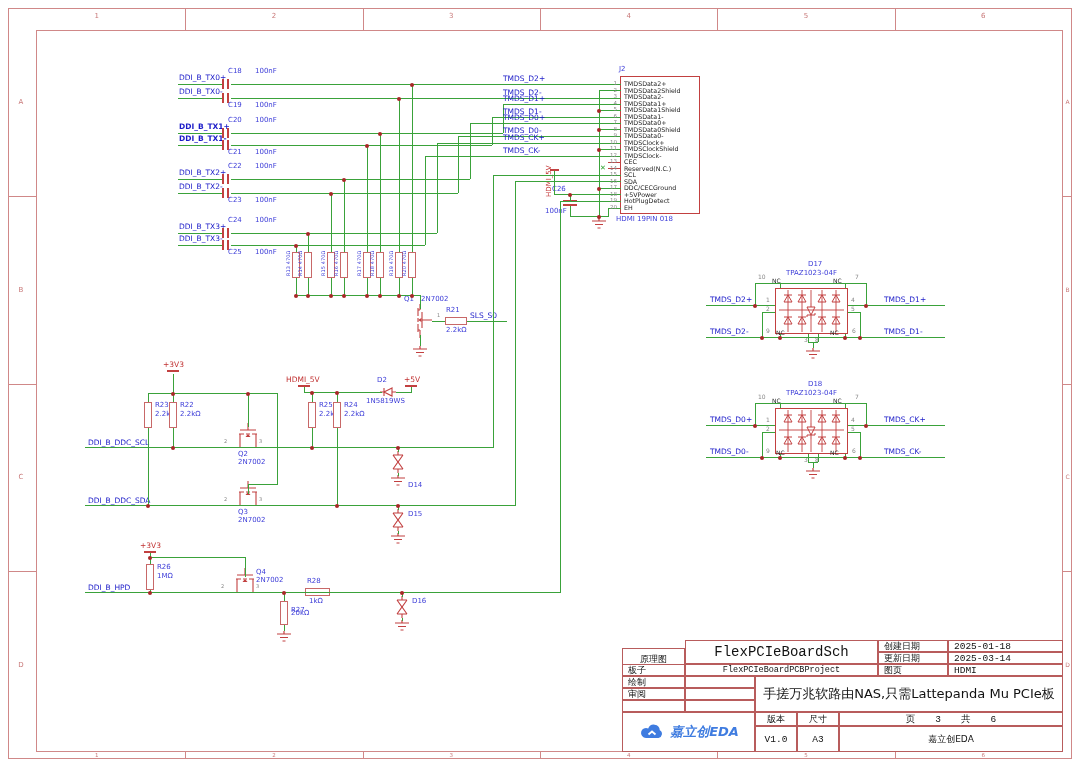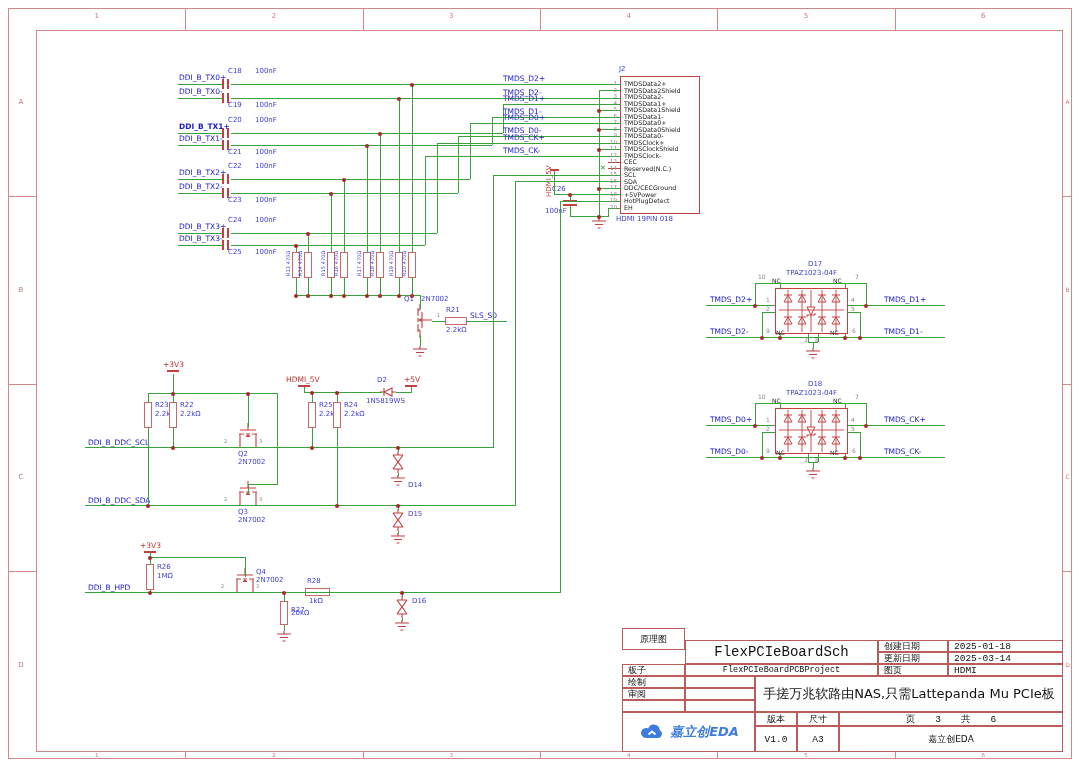--- a/index.html
+++ b/index.html
@@ -257,21 +257,21 @@
   <div class="lbl gray" style="left:815px;top:457px;">8</div>
   <div class="lbl net" style="left:710px;top:416px;">TMDS_D0+</div>
   <div class="lbl net" style="left:710px;top:448px;">TMDS_D0-</div>
   <div class="lbl net" style="left:884px;top:416px;">TMDS_CK+</div>
   <div class="lbl net" style="left:884px;top:448px;">TMDS_CK-</div>
   <svg class="sym" style="left:805px;top:468px;" width="16" height="12">
       <use href="#sym-gnd"></use>
     </svg>
 
   <div>
-    <div class="tb cjk" style="left:622px;top:628px;width:63px;height:22px;">原理图</div>
+    <div class="tb cjk" style="left:622px;top:648px;width:63px;height:22px;">原理图</div>
     <div class="tb big" style="left:685px;top:640px;width:193px;height:24px;">FlexPCIeBoardSch</div>
     <div class="tb cjk left" style="left:878px;top:640px;width:70px;height:12px;">创建日期</div>
     <div class="tb mono left" style="left:948px;top:640px;width:115px;height:12px;">2025-01-18</div>
     <div class="tb cjk left" style="left:878px;top:652px;width:70px;height:12px;">更新日期</div>
     <div class="tb mono left" style="left:948px;top:652px;width:115px;height:12px;">2025-03-14</div>
     <div class="tb cjk left" style="left:622px;top:664px;width:63px;height:12px;">板子</div>
     <div class="tb mono" style="left:685px;top:664px;width:193px;height:12px;font-size:8.5px;">FlexPCIeBoardPCBProject</div>
     <div class="tb cjk left" style="left:878px;top:664px;width:70px;height:12px;">图页</div>
     <div class="tb mono left" style="left:948px;top:664px;width:115px;height:12px;">HDMI</div>
     <div class="tb cjk left" style="left:622px;top:676px;width:63px;height:12px;">绘制</div>
@@ -495,21 +495,21 @@
     <div class="lbl net" style="left: 179px; top: 88px;">DDI_B_TX0-</div>
     <div class="capbar" style="left: 222px; top: 93px; width: 2px; height: 10px;"></div>
     <div class="capbar" style="left: 227px; top: 93px; width: 2px; height: 10px;"></div>
     <div class="lbl ref" style="left: 228px; top: 102px;">C19</div>
     <div class="lbl ref" style="left: 255px; top: 102px;">100nF</div>
     <div class="lbl net" style="left: 179px; top: 123px; font-weight: bold;">DDI_B_TX1+</div>
     <div class="capbar" style="left: 222px; top: 128px; width: 2px; height: 10px;"></div>
     <div class="capbar" style="left: 227px; top: 128px; width: 2px; height: 10px;"></div>
     <div class="lbl ref" style="left: 228px; top: 117px;">C20</div>
     <div class="lbl ref" style="left: 255px; top: 117px;">100nF</div>
-    <div class="lbl net" style="left: 179px; top: 135px;">DDI_B_TX1-</div>
+    <div class="lbl net" style="left: 179px; top: 135px; font-weight: bold;">DDI_B_TX1-</div>
     <div class="capbar" style="left: 222px; top: 140px; width: 2px; height: 10px;"></div>
     <div class="capbar" style="left: 227px; top: 140px; width: 2px; height: 10px;"></div>
     <div class="lbl ref" style="left: 228px; top: 149px;">C21</div>
     <div class="lbl ref" style="left: 255px; top: 149px;">100nF</div>
     <div class="lbl net" style="left: 179px; top: 169px;">DDI_B_TX2+</div>
     <div class="capbar" style="left: 222px; top: 174px; width: 2px; height: 10px;"></div>
     <div class="capbar" style="left: 227px; top: 174px; width: 2px; height: 10px;"></div>
     <div class="lbl ref" style="left: 228px; top: 163px;">C22</div>
     <div class="lbl ref" style="left: 255px; top: 163px;">100nF</div>
     <div class="lbl net" style="left: 179px; top: 183px;">DDI_B_TX2-</div>

